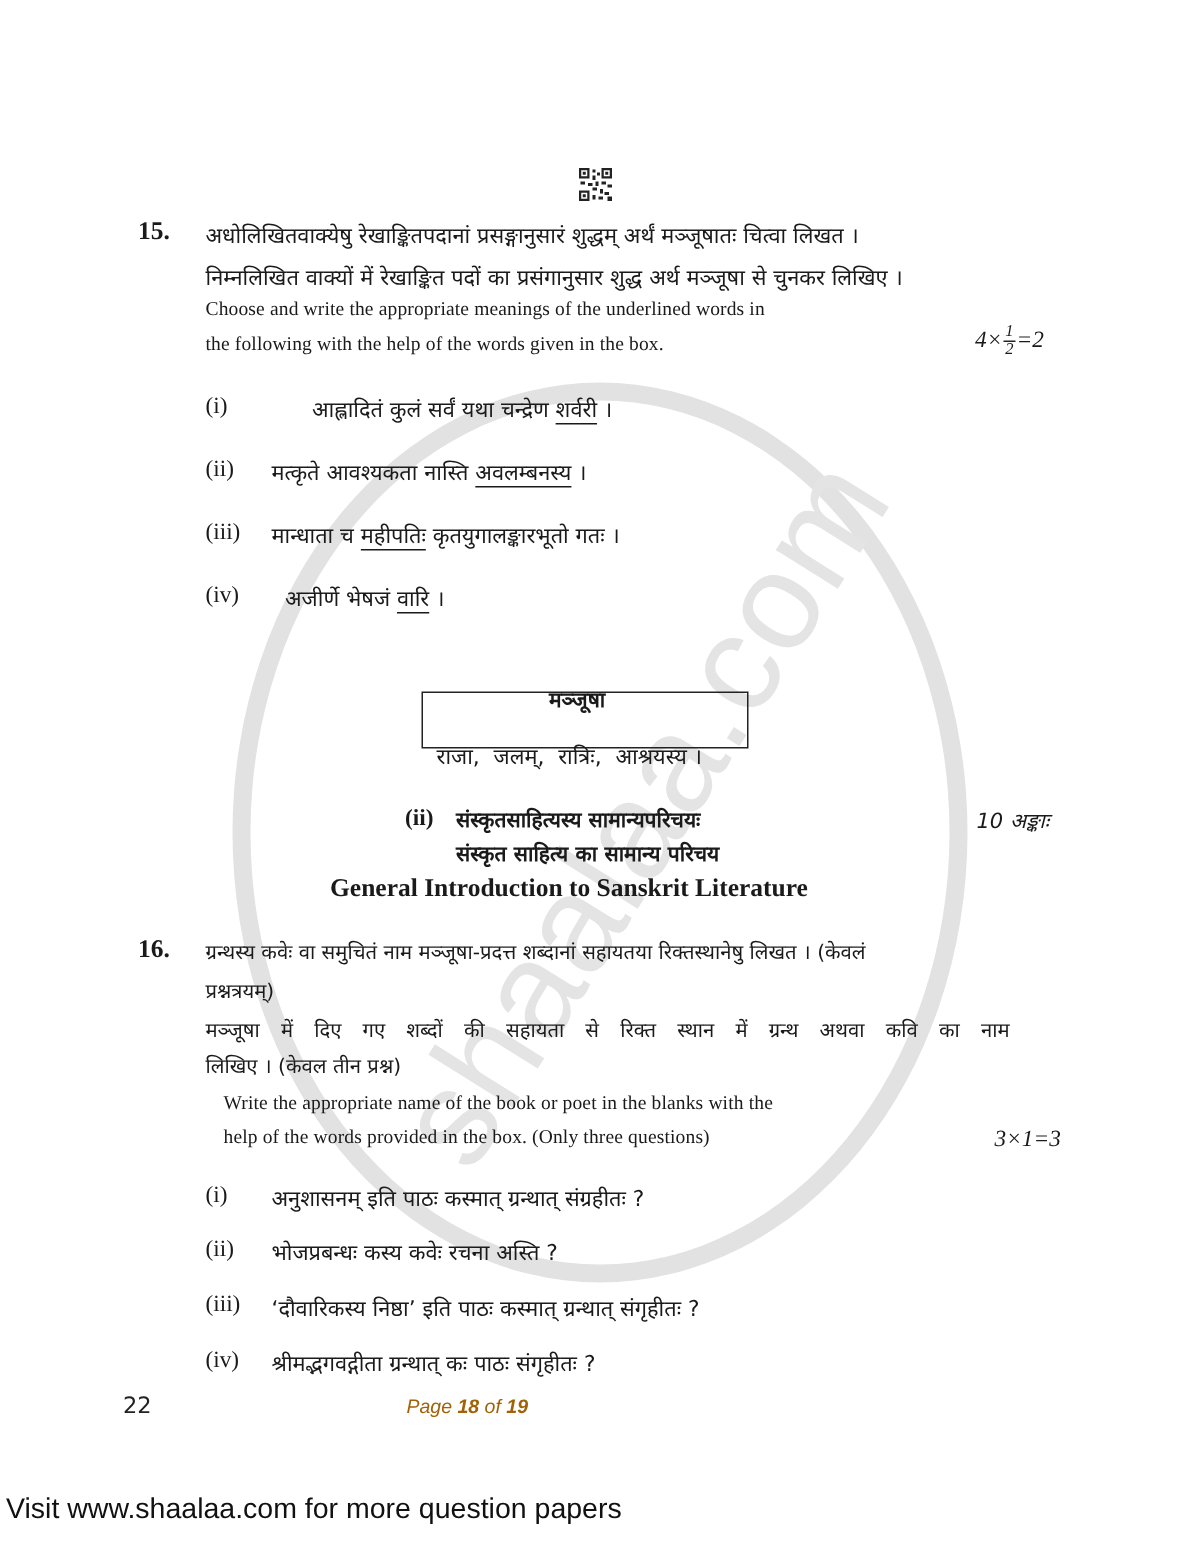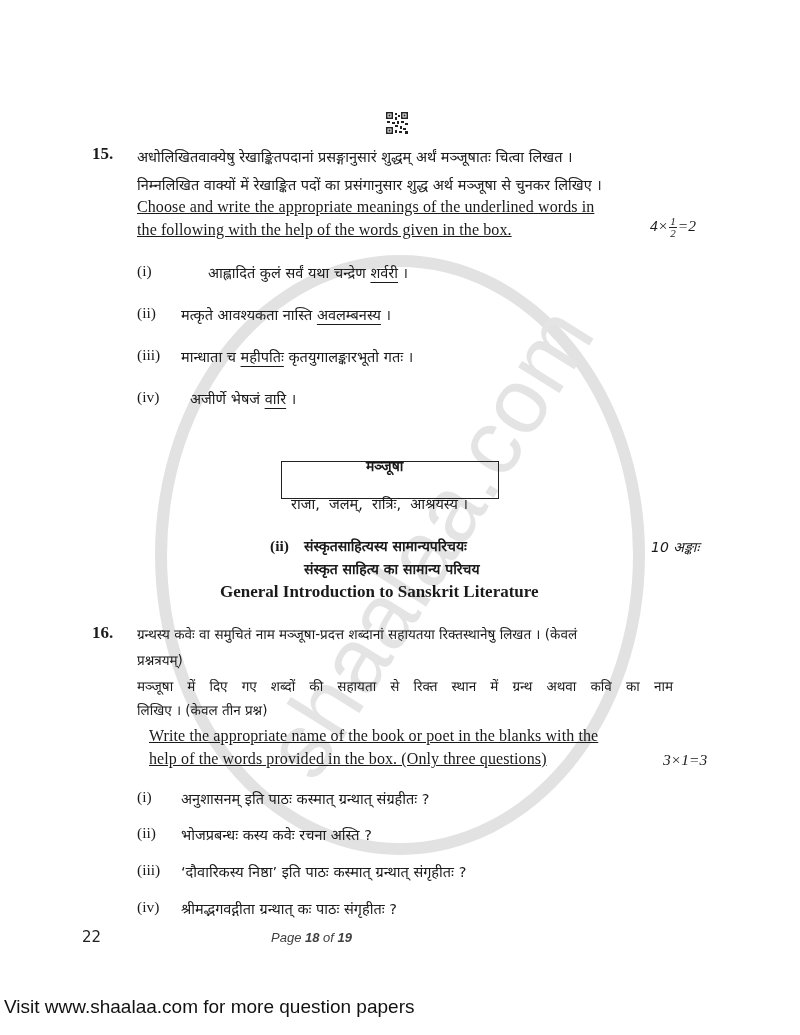--- a/index.html
+++ b/index.html
@@ -20,34 +20,34 @@
     position: absolute; left: 180px; top: 520px; width: 460px; text-align: center;
     font-family: "Liberation Sans", sans-serif; font-size: 92px; color: #e4e4e4;
     transform: rotate(-58deg); transform-origin: center center; z-index: 0; letter-spacing: 1px;
   }
   .content { position: relative; z-index: 1; }
 
   .qr { left: 386px; top: 112px; width: 22px; height: 22px; }
 
   .qnum { font-family: "Liberation Serif", serif; font-weight: bold; font-size: 17px; }
   .line { font-size: 14.5px; white-space: nowrap; }
-  .eng { font-family: "Liberation Serif", serif; font-size: 16px; white-space: nowrap; letter-spacing: 0.1px; text-decoration: underline; }
+  .eng { font-family: "Liberation Serif", serif; font-size: 13px; white-space: nowrap; letter-spacing: 0.1px; }
   .marks { font-family: "Liberation Serif", serif; font-style: italic; font-size: 15.5px; }
   .roman { font-family: "Liberation Serif", serif; font-size: 15.5px; }
   u { text-decoration: underline; text-underline-offset: 4px; }
 
   .frac { display: inline-block; vertical-align: middle; text-align: center; font-size: 11px; line-height: 11px; margin: 0 1px; }
   .frac span { display: block; }
   .frac .num { border-bottom: 1px solid #222; padding: 0 1px; }
 
   .box { left: 281px; top: 461px; width: 218px; height: 38px; border: 1.5px solid #222; box-sizing: border-box; }
   .box-text { left: 291px; top: 469px; }
 
   .footer-num { font-family: "DejaVu Sans", sans-serif; font-size: 15px; color: #222; }
-  .footer-page { font-family: "Liberation Sans", sans-serif; font-style: italic; font-size: 13px; color: #404040; }
+  .footer-page { font-family: "Liberation Sans", sans-serif; font-style: italic; font-size: 13px; color: #a16207; }
   .visit { font-family: "Liberation Sans", sans-serif; font-size: 19px; color: #111; }
 </style>
 </head>
 <body>
 
 <div class="wm-circle"></div>
 <div class="wm-text">shaalaa.com</div>
 
 <div class="content">
 

